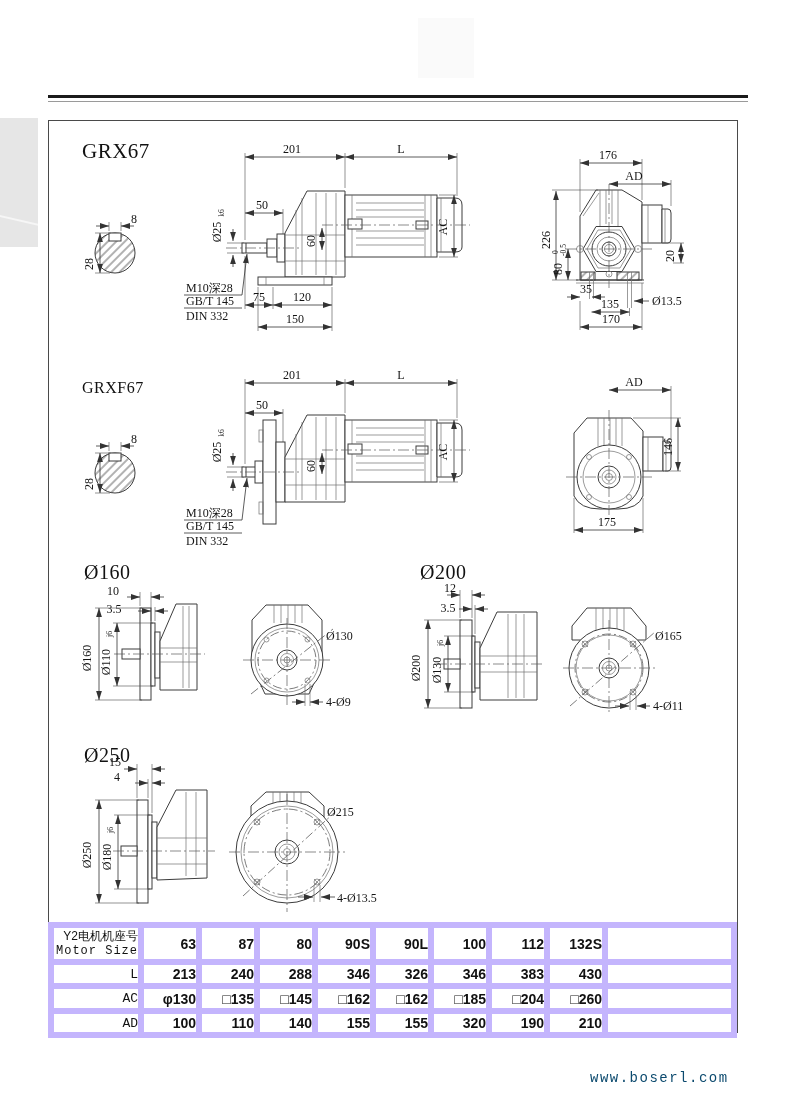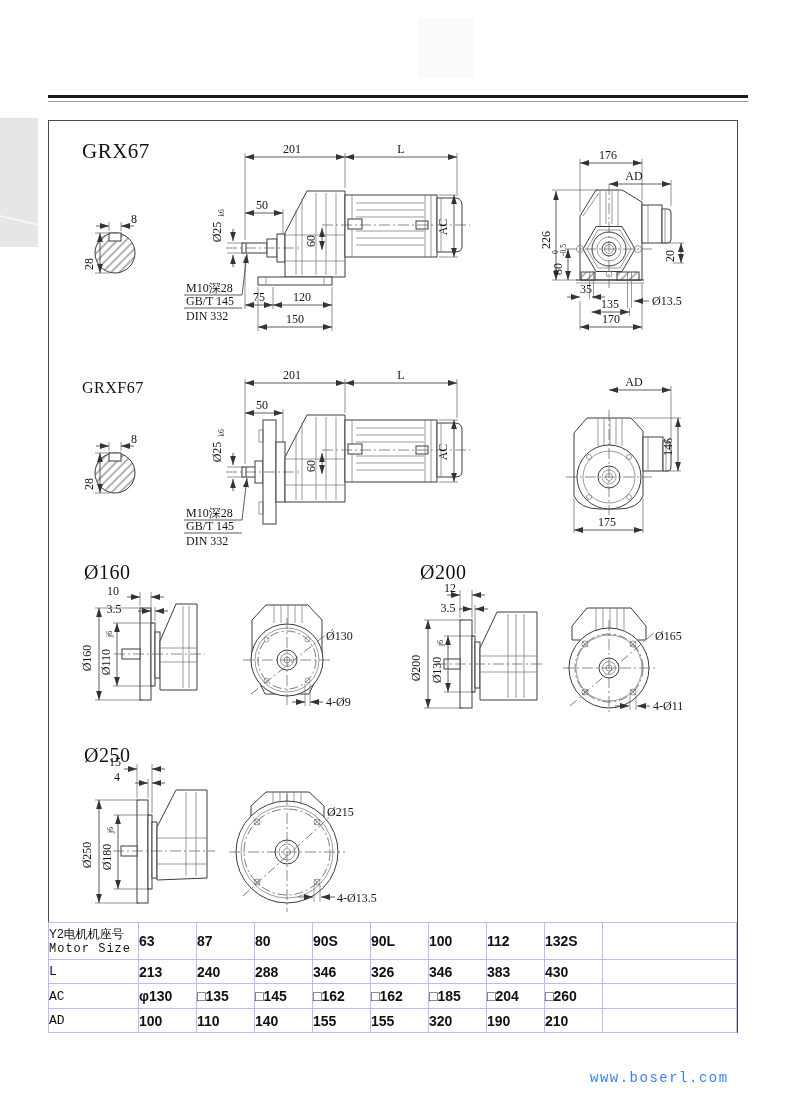--- a/index.html
+++ b/index.html
@@ -23,26 +23,26 @@
   .cl{stroke:#5a5a5a;stroke-width:.7;fill:none;stroke-dasharray:11 3 2 3;}
   .dd{stroke:#5a5a5a;stroke-width:.8;fill:none;stroke-dasharray:9 3 2 3;}
   .dm{stroke:#333;stroke-width:.8;fill:none;}
   .xt{stroke:#4a4a4a;stroke-width:.6;fill:none;}
   .hatfill{fill:url(#hat);stroke:#3c3c3c;stroke-width:1;}
   text.dt{font:12px "Liberation Serif","DejaVu Serif",serif;fill:#141414;}
   text.dts{font:7.5px "Liberation Serif","DejaVu Serif",serif;fill:#141414;}
   .mid{text-anchor:middle;}
   
   table.spec{position:absolute;left:48px;top:922px;width:689px;border-collapse:collapse;table-layout:fixed;font-family:"Liberation Sans","DejaVu Sans",sans-serif;color:#111;}
-  table.spec td{border:1px solid #c4b5fd;text-align:left;vertical-align:middle;padding:0;}
+  table.spec td{border:6px solid #c4b5fd;text-align:right;vertical-align:middle;padding:0;}
   table.spec .h1{font-size:12px;line-height:15px;}
   table.spec .h2{font:12px "Liberation Mono","DejaVu Sans Mono",monospace;letter-spacing:1px;}
   table.spec .rl{font:13px "Liberation Mono","DejaVu Sans Mono",monospace;}
   table.spec .v{font-size:14px;font-weight:bold;}
-  .footer{left:590px;top:1070px;font:14px "Liberation Mono","DejaVu Sans Mono",monospace;letter-spacing:1.5px;color:#3b82f6;}
+  .footer{left:590px;top:1070px;font:14px "Liberation Mono","DejaVu Sans Mono",monospace;letter-spacing:1.5px;color:#0c4a6e;}
 </style>
 </head>
 <body>
 
 <div class="abs watermark"></div>
 <div class="abs rule-thick"></div>
 <div class="abs rule-thin"></div>
 <div class="abs side-tab">
   <div class="lbl">GR</div>
   <div class="diag"></div>

